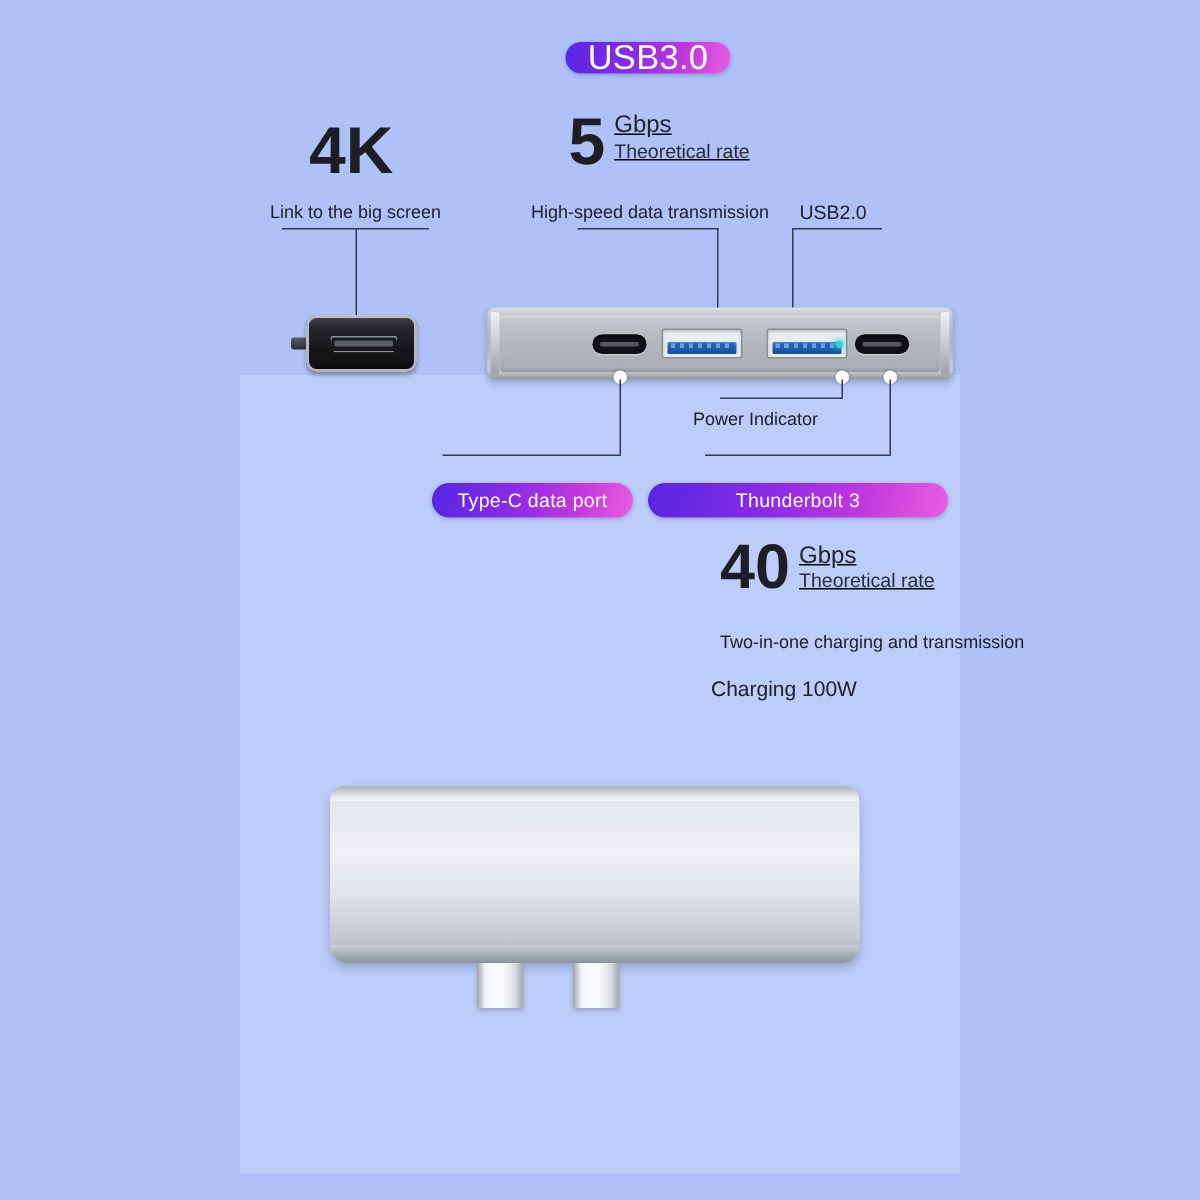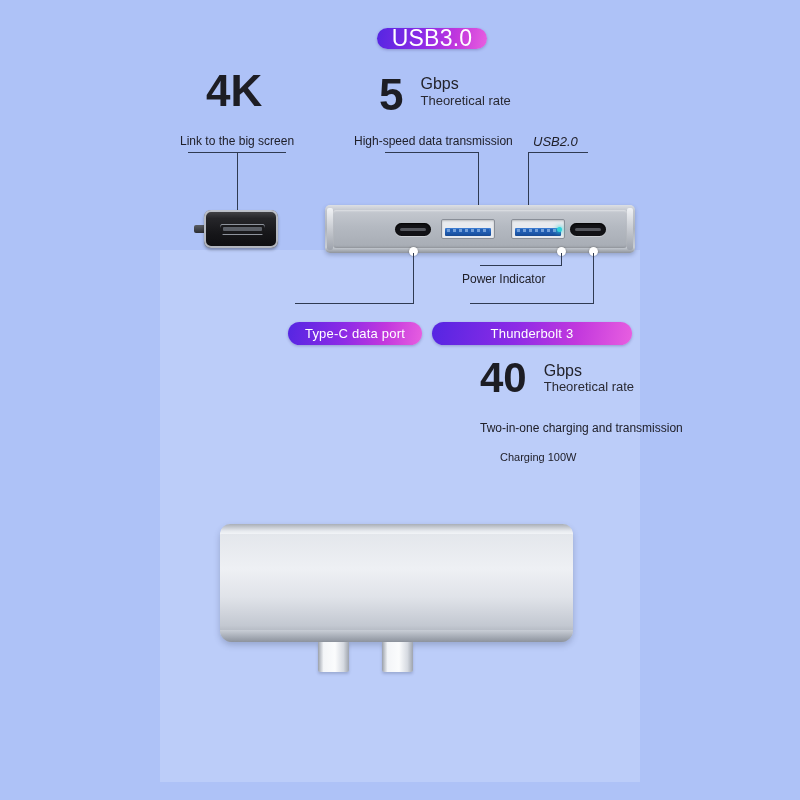--- a/index.html
+++ b/index.html
@@ -80,53 +80,54 @@
     display: flex;
     align-items: flex-start;
   }
   .spec .num {
     font-size: 44px;
     font-weight: 700;
     color: #1d1d24;
     line-height: 0.96;
   }
   .spec .txt {
-    margin-left: 17px;
+    margin-left: 6px;
     padding-top: 2px;
+    text-decoration: underline;
   }
   .spec .unit {
     font-size: 16px;
     color: #23232c;
     line-height: 1.05;
     display: block;
   }
   .spec .sub {
     font-size: 13px;
     color: #2a2a33;
     line-height: 1.25;
     display: block;
   }
-  .spec-4k { left: 206px; top: 70px; }
+  .spec-4k { left: 206px; top: 80px; }
   .spec-5 { left: 379px; top: 74px; }
   .spec-40 { left: 480px; top: 358px; align-items: center; }
   .spec-40 .num { font-size: 42px; }
 
   
   .caption {
     position: absolute;
     font-size: 12px;
     color: #20202a;
     white-space: nowrap;
   }
   .cap-hdmi  { left: 180px; top: 134px; }
   .cap-usb3  { left: 354px; top: 134px; text-align: center; }
-  .cap-usb2  { left: 533px; top: 134px; font-size: 13px; font-style: italic; }
+  .cap-usb2  { left: 533px; top: 134px; font-size: 13px; }
   .cap-power { left: 462px; top: 272px; }
   .cap-twoinone { left: 480px; top: 421px; font-size: 12px; }
-  .cap-charging { left: 500px; top: 451px; font-size: 11px; }
+  .cap-charging { left: 474px; top: 451px; font-size: 14px; }
 
   
   .ln {
     position: absolute;
     background: #2f3a52;
   }
   .ln-h { height: 1px; }
   .ln-v { width: 1px; }
   .dot {
     position: absolute;

